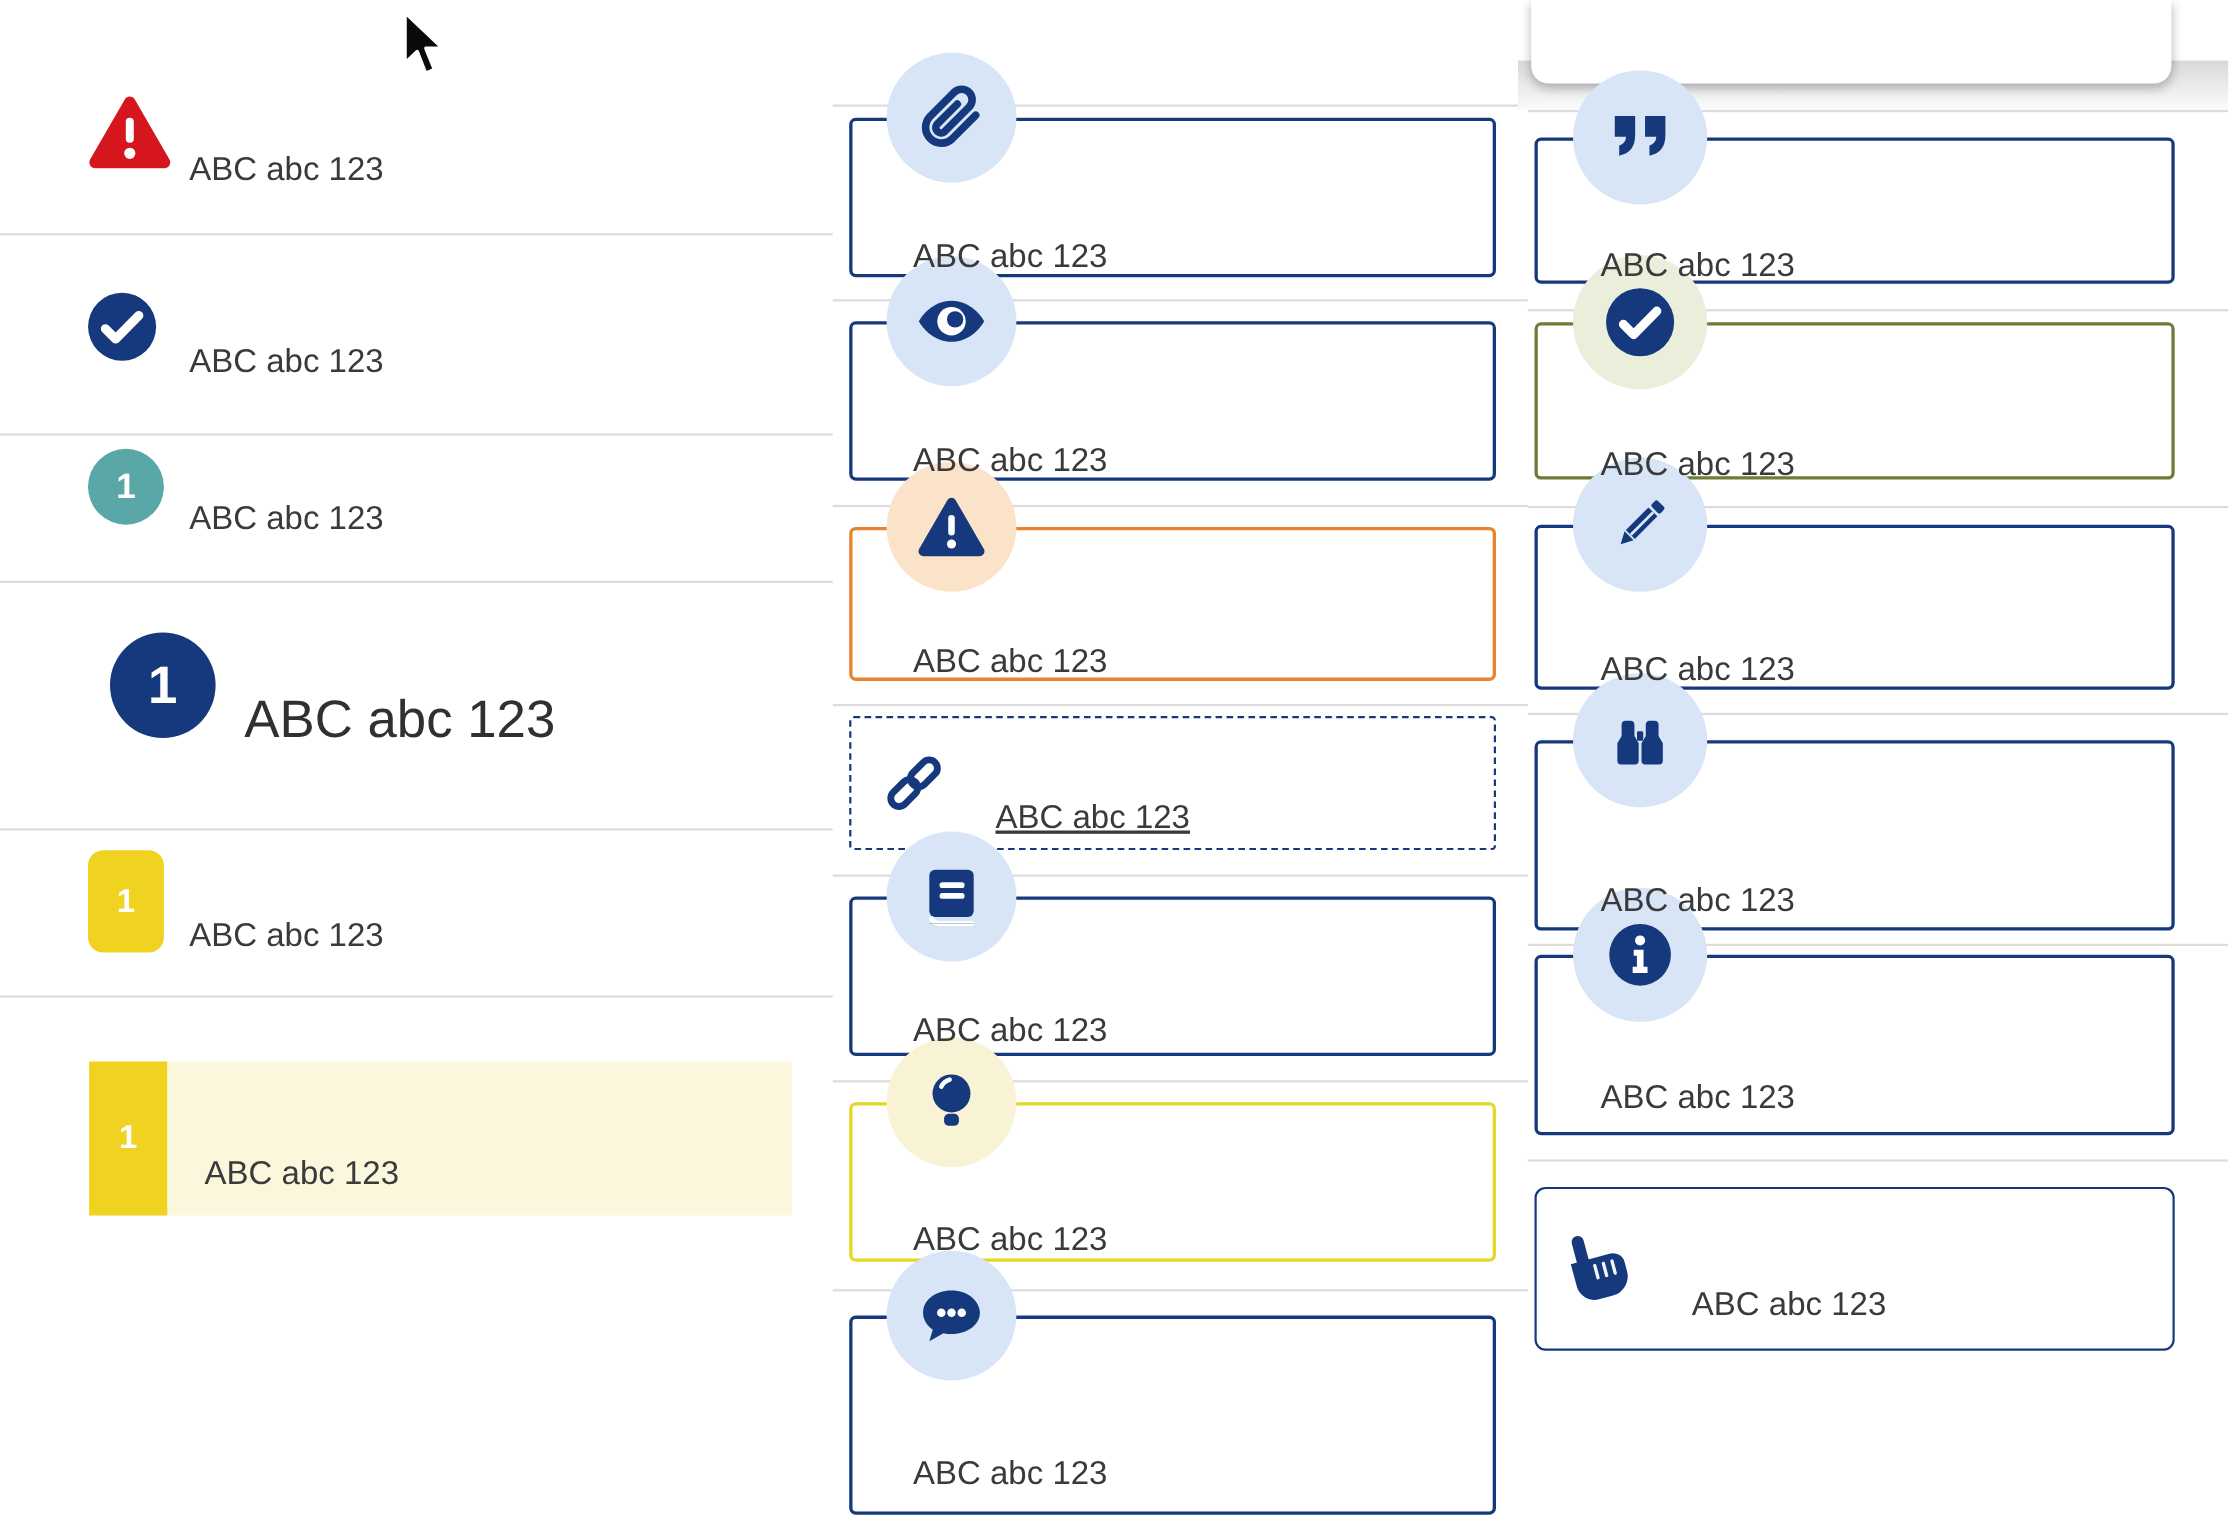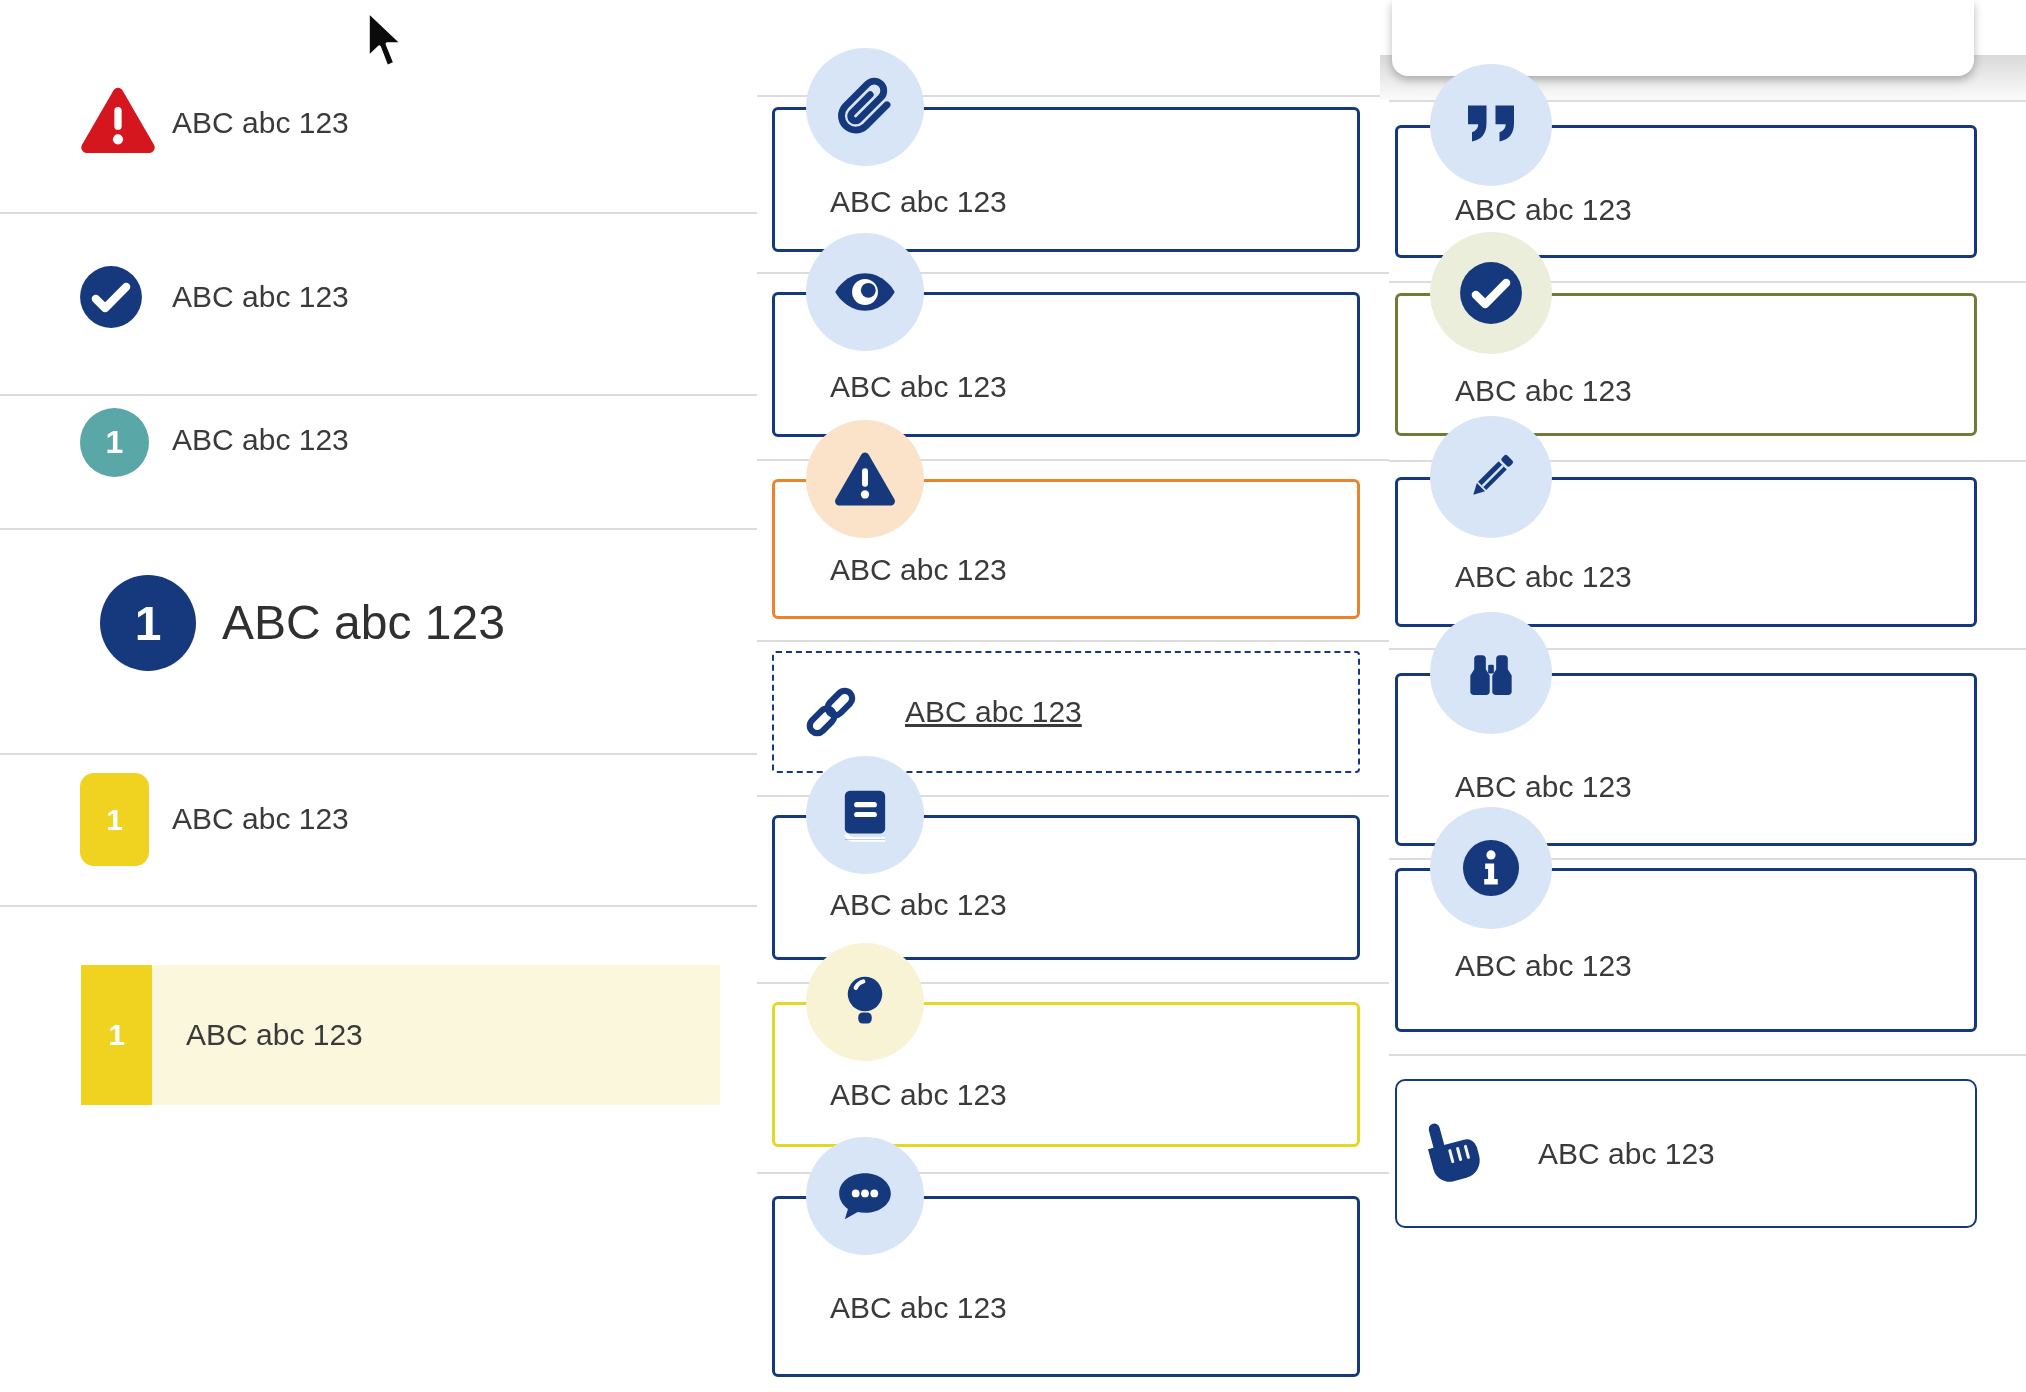--- a/index.html
+++ b/index.html
@@ -1,19 +1,19 @@
 <!DOCTYPE html>
 <html><head>
 <meta charset="utf-8">
 <style>
   html,body{margin:0;padding:0;background:#fff;}
   #stage{position:relative;width:2026px;height:1392px;background:#fff;overflow:hidden;
          font-family:"Liberation Sans","DejaVu Sans",sans-serif;color:#3a3a3a;}
   .divider{position:absolute;height:2px;background:#dcdcdc;z-index:1;}
-  .lbl{position:absolute;font-size:30px;line-height:42px;height:42px;white-space:nowrap;color:#3a3a3a;z-index:4;}
+  .lbl{position:absolute;font-size:30px;line-height:42px;height:42px;white-space:nowrap;color:#3a3a3a;z-index:4;margin-top:32px;}
   .heading{font-size:48px;line-height:60px;height:60px;color:#303030;}
   .card{position:absolute;background:#fff;border:3px solid #15397c;border-radius:6px;z-index:2;box-sizing:border-box;}
   .card.orange{border-color:#e8832e;}
   .card.yellow{border-color:#e5d725;}
   .card.olive{border-color:#6f7c39;}
   .card.dashed{border:2px dashed #15397c;border-radius:4px;}
   .card.thin{border-width:2px;border-radius:10px;}
   .circle{position:absolute;border-radius:50%;z-index:3;display:flex;align-items:center;justify-content:center;}
   .c-blue{background:#d8e5f7;}
   .c-peach{background:#fbe3ca;}

